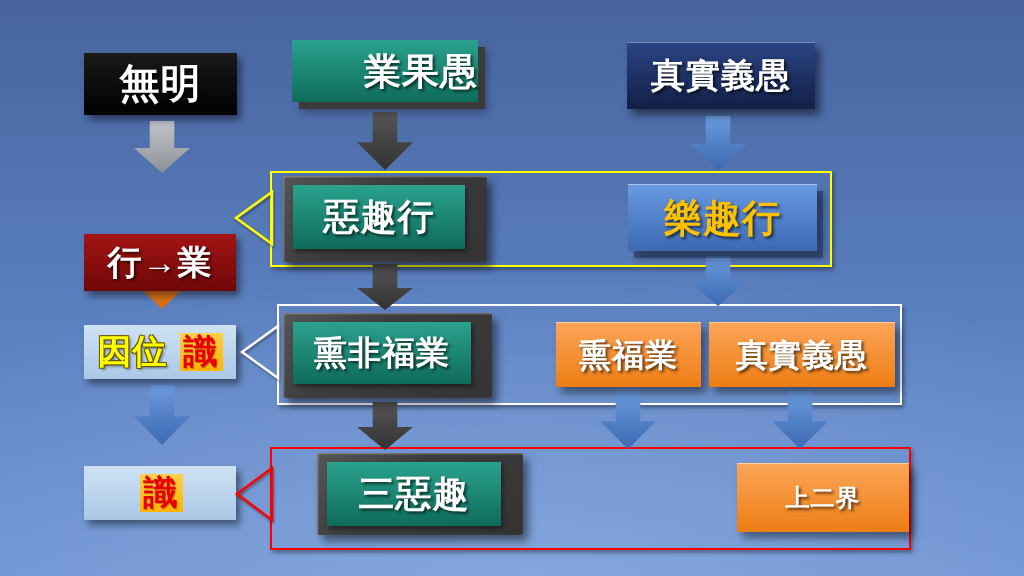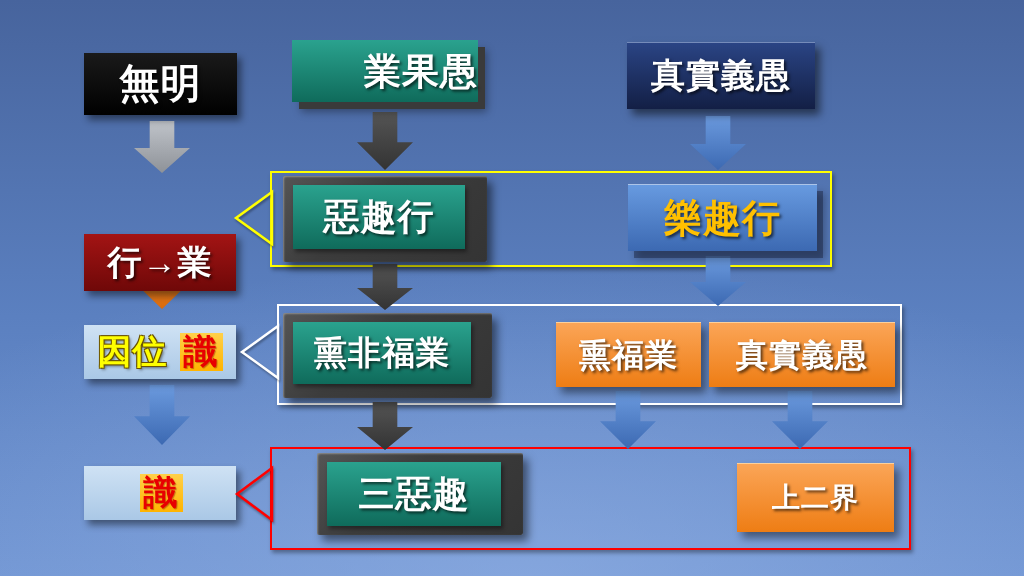--- a/index.html
+++ b/index.html
@@ -126,17 +126,17 @@
   </div>
 
   <div class="node lblue-box" style="left:84px;top:466px;width:152px;height:54px;font-size:34px;">
       <span class="shi-chip">識</span>
   </div>
   <div class="slab" style="left:289px;top:453px;width:206px;height:82px;margin-left:28px;">
     <div class="inner teal-box tshadow" style="left:10px;top:9px;width:174px;height:64px;font-size:36px;">
       <span>三惡趣</span>
     </div>
   </div>
-  <div class="node orange-box tshadow" style="left:737px;top:463px;width:157px;height:68px;font-size:28px;">
+  <div class="node orange-box tshadow" style="left:737px;top:463px;width:172px;height:68px;font-size:24px;">
     <span>上二界</span>
   </div>
 
 </div>
 
 </body></html>

